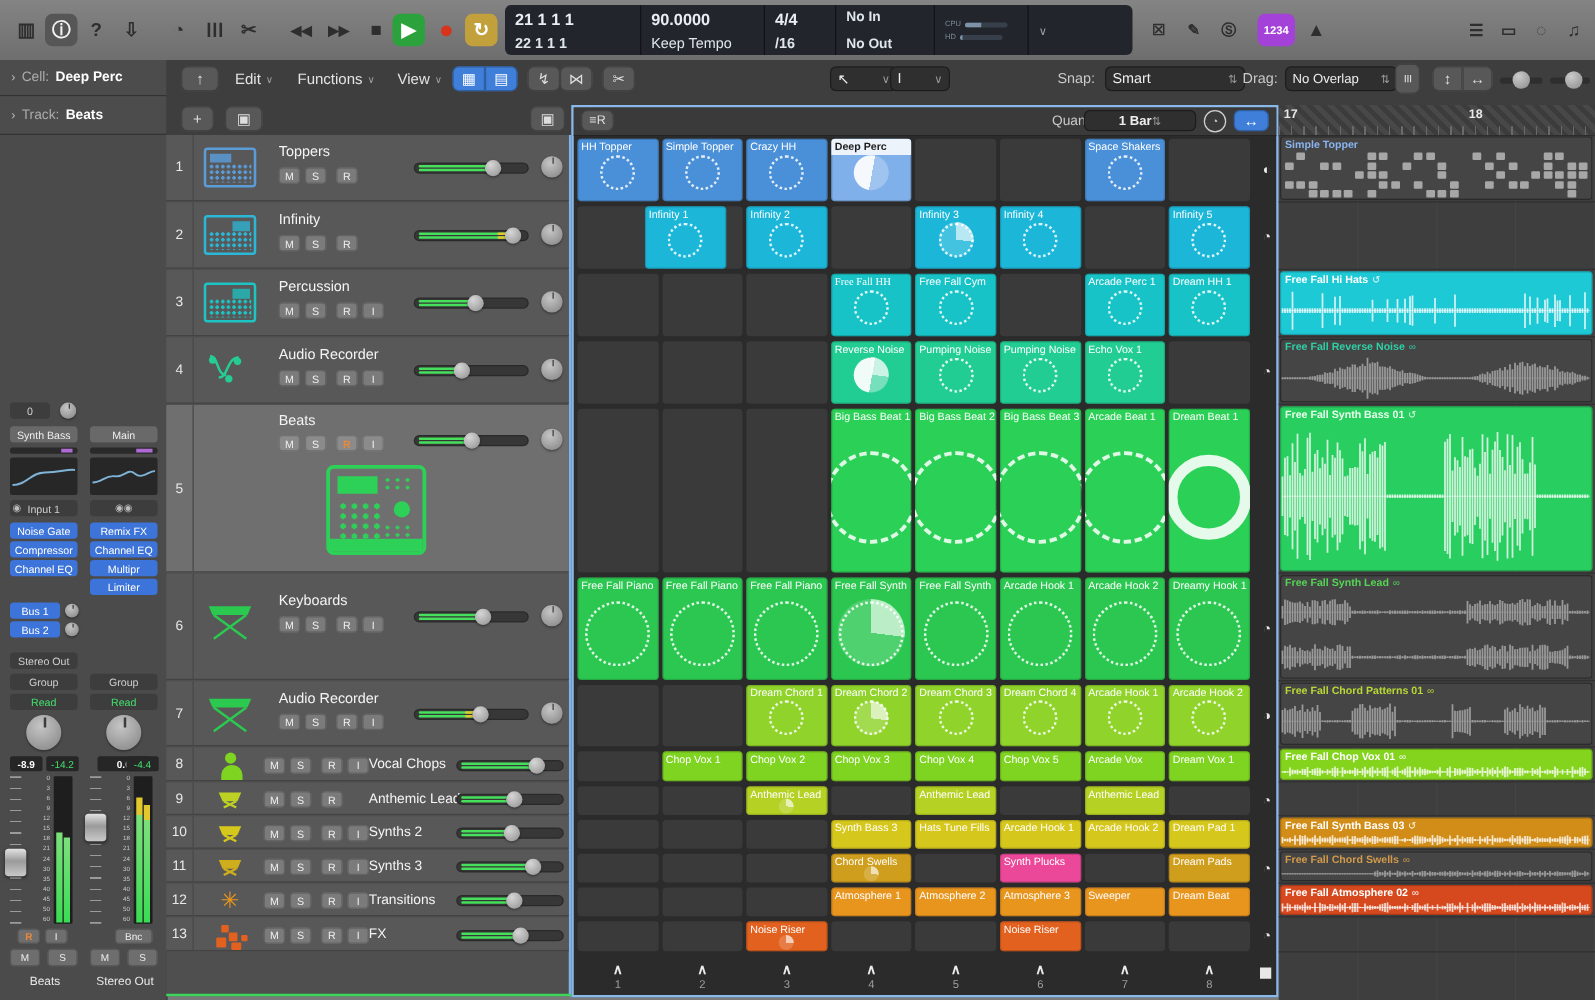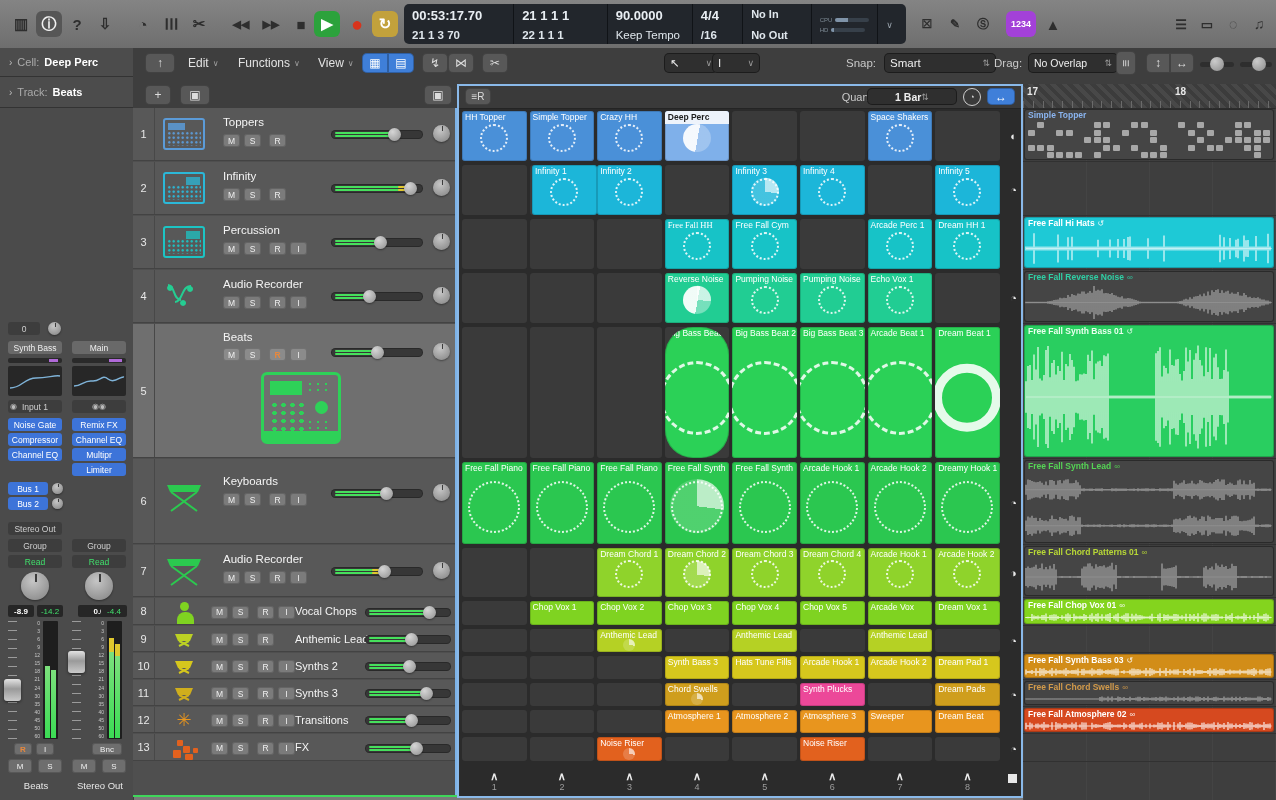--- a/index.html
+++ b/index.html
@@ -114,24 +114,20 @@
     <div class="tbtn" style="left:186px">✂</div>
 
     <div class="tbtn" style="left:228px;font-size:11px">◀◀</div>
     <div class="tbtn" style="left:258px;font-size:11px">▶▶</div>
     <div class="tbtn" style="left:288px">■</div>
     <div class="tbtn play" style="left:314px">▶</div>
     <div class="tbtn rec" style="left:344px">●</div>
     <div class="tbtn cyc" style="left:372px">↻</div>
 
     <div class="lcd">
-      <div class="sec" style="width:112px">
-        <div class="v1">00:53:17.70</div>
-        <div class="v2">21 1 3 70</div>
-      </div>
       <div class="sec" style="width:92px">
         <div class="v1">21 1 1 1</div>
         <div class="v2">22 1 1 1</div>
       </div>
       <div class="sec" style="width:82px">
         <div class="v1">90.0000</div>
         <div class="v2" style="font-weight:normal">Keep Tempo</div>
       </div>
       <div class="sec" style="width:40px">
         <div class="v1">4/4</div>
@@ -667,21 +663,21 @@
           <div class="ring" style="left: 50%; top: 52%; width: 28px; height: 28px; transform: translate(-50%, -46%); box-sizing: border-box;"></div>
         </div>
         <div class="slot" style="left: 3px; top: 79px; width: 64.6px; height: 50px;"></div>
         <div class="slot" style="left: 70.6px; top: 79px; width: 64.6px; height: 50px;"></div>
         <div class="slot" style="left: 138.2px; top: 79px; width: 64.6px; height: 50px;"></div>
         <div class="slot" style="left: 205.8px; top: 79px; width: 64.6px; height: 50px;"></div>
         <div class="slot" style="left: 273.4px; top: 79px; width: 64.6px; height: 50px;"></div>
         <div class="slot" style="left: 341px; top: 79px; width: 64.6px; height: 50px;"></div>
         <div class="slot" style="left: 408.6px; top: 79px; width: 64.6px; height: 50px;"></div>
         <div class="slot" style="left: 476.2px; top: 79px; width: 64.6px; height: 50px;"></div>
-        <div class="gcell" style="left: 73px; top: 79px; width: 64.6px; height: 50px; background: rgb(28, 182, 217);">
+        <div class="gcell" style="left: 57px; top: 79px; width: 64.6px; height: 50px; background: rgb(28, 182, 217);">
           <div class="lbl">Infinity 1</div>
           <div class="ring" style="left: 50%; top: 52%; width: 28px; height: 28px; transform: translate(-50%, -46%); box-sizing: border-box;"></div>
         </div>
         <div class="gcell" style="left: 138.2px; top: 79px; width: 64.6px; height: 50px; background: rgb(28, 182, 217);">
           <div class="lbl">Infinity 2</div>
           <div class="ring" style="left: 50%; top: 52%; width: 28px; height: 28px; transform: translate(-50%, -46%); box-sizing: border-box;"></div>
         </div>
         <div class="gcell" style="left: 273.4px; top: 79px; width: 64.6px; height: 50px; background: rgb(28, 182, 217);">
           <div class="lbl">Infinity 3</div>
           <div class="pie" style="left: 50%; top: 50%; bottom: auto; width: 28px; height: 28px; transform: translate(-50%, -44%); opacity: 0.8;"></div>
@@ -745,21 +741,21 @@
           <div class="ring" style="left: 50%; top: 52%; width: 28px; height: 28px; transform: translate(-50%, -46%); box-sizing: border-box;"></div>
         </div>
         <div class="slot" style="left: 3px; top: 241px; width: 64.6px; height: 131px;"></div>
         <div class="slot" style="left: 70.6px; top: 241px; width: 64.6px; height: 131px;"></div>
         <div class="slot" style="left: 138.2px; top: 241px; width: 64.6px; height: 131px;"></div>
         <div class="slot" style="left: 205.8px; top: 241px; width: 64.6px; height: 131px;"></div>
         <div class="slot" style="left: 273.4px; top: 241px; width: 64.6px; height: 131px;"></div>
         <div class="slot" style="left: 341px; top: 241px; width: 64.6px; height: 131px;"></div>
         <div class="slot" style="left: 408.6px; top: 241px; width: 64.6px; height: 131px;"></div>
         <div class="slot" style="left: 476.2px; top: 241px; width: 64.6px; height: 131px;"></div>
-        <div class="gcell" style="left: 205.8px; top: 241px; width: 64.6px; height: 131px; background: rgb(43, 209, 87); border-radius: 28px;">
+        <div class="gcell" style="left: 205.8px; top: 241px; width: 64.6px; height: 131px; background: rgb(43, 209, 87);">
           <div class="lbl">Big Bass Beat 1</div>
           <div class="ring dash" style="left: 50%; top: 52%; width: 74px; height: 74px; transform: translate(-50%, -46%); box-sizing: border-box;"></div>
         </div>
         <div class="gcell" style="left: 273.4px; top: 241px; width: 64.6px; height: 131px; background: rgb(43, 209, 87);">
           <div class="lbl">Big Bass Beat 2</div>
           <div class="ring dash" style="left: 50%; top: 52%; width: 74px; height: 74px; transform: translate(-50%, -46%); box-sizing: border-box;"></div>
         </div>
         <div class="gcell" style="left: 341px; top: 241px; width: 64.6px; height: 131px; background: rgb(43, 209, 87);">
           <div class="lbl">Big Bass Beat 3</div>
           <div class="ring dash" style="left: 50%; top: 52%; width: 74px; height: 74px; transform: translate(-50%, -46%); box-sizing: border-box;"></div>

